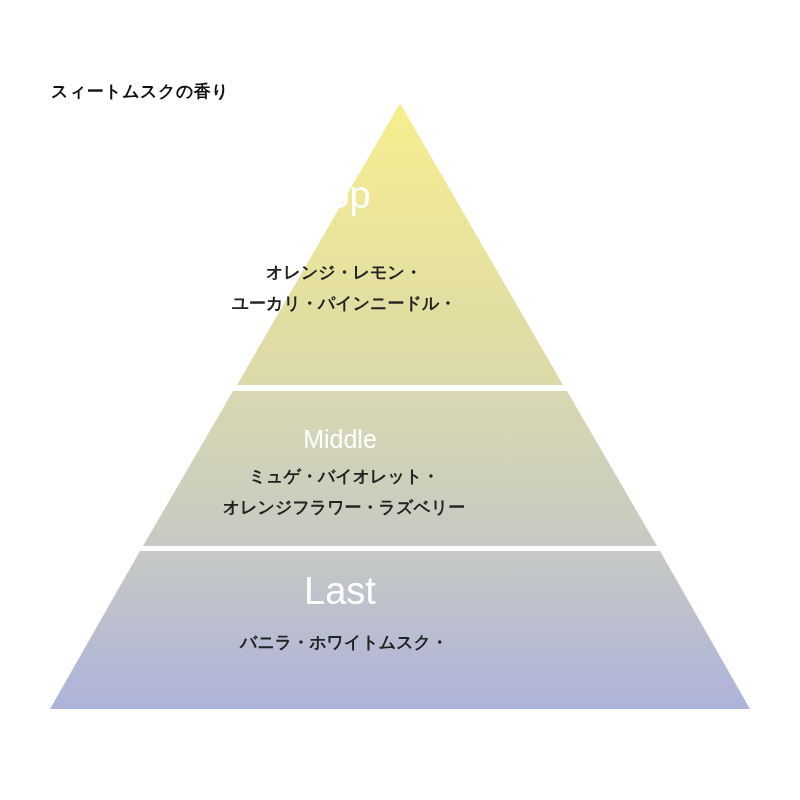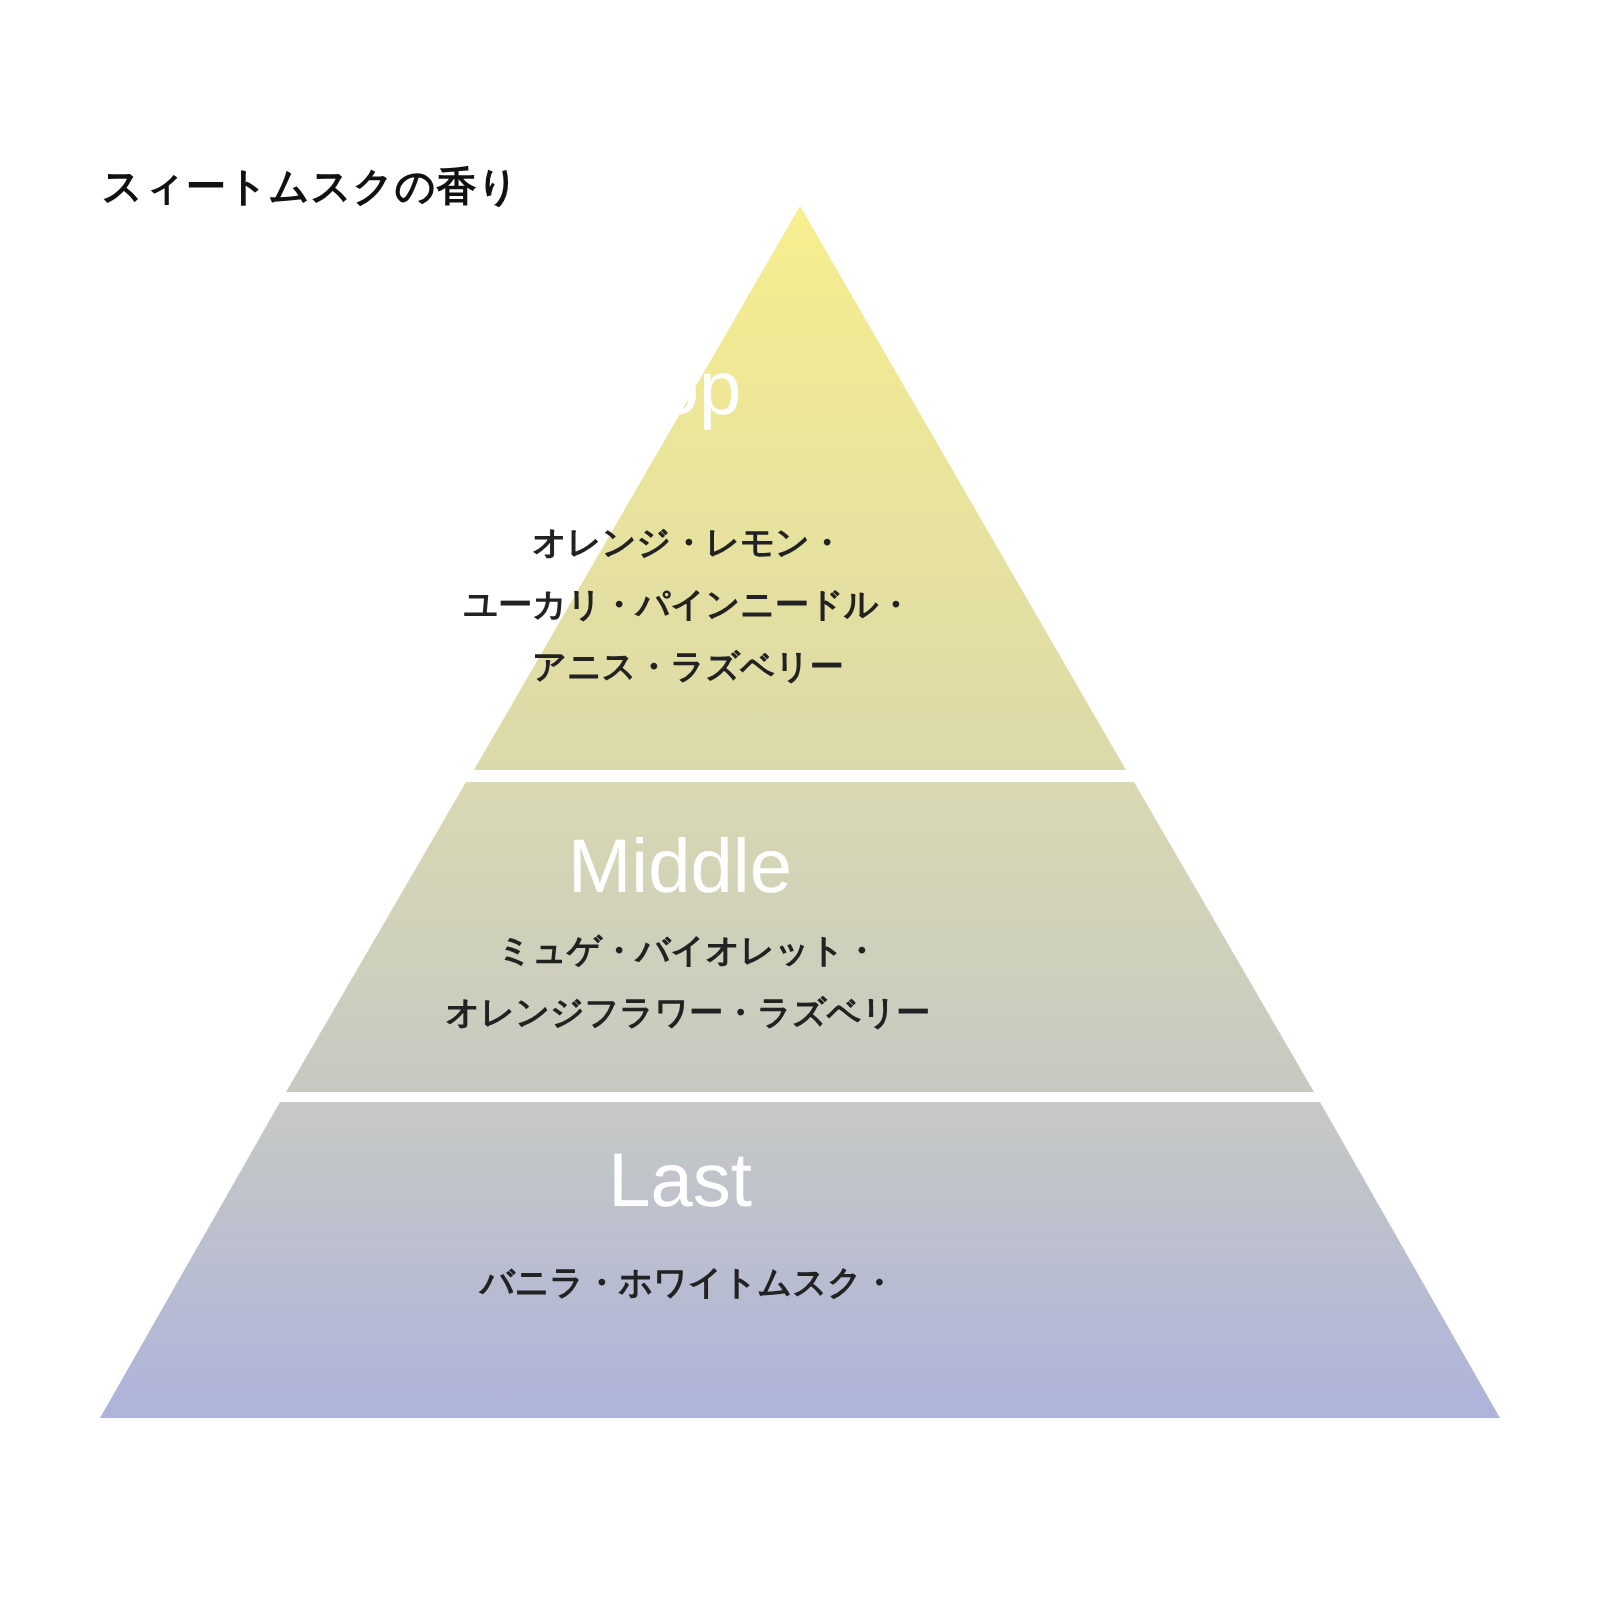--- a/index.html
+++ b/index.html
@@ -1,18 +1,18 @@
 <!DOCTYPE html>
 <html><head>
   <meta charset="utf-8">
   <style>
     html, body { margin: 0; padding: 0; background: #ffffff; }
     body { width: 800px; height: 800px; position: relative; overflow: hidden;
            font-family: "DejaVu Sans", "Liberation Sans", sans-serif; }
-    .title { position: absolute; left: 51px; top: 80px; font-size: 20px; font-weight: bold;
+    .title { position: absolute; left: 51px; top: 80px; font-size: 17px; font-weight: bold;
              color: #111111; letter-spacing: 0.5px; }
     svg.pyr { position: absolute; left: 0; top: 0; }
     .tier-label { position: absolute; left: 0; width: 680px; text-align: center; color: #ffffff;
                   font-family: "Liberation Sans", "DejaVu Sans", sans-serif; font-weight: normal; }
     .notes { position: absolute; left: 0; width: 688px; text-align: center; color: #222222;
              font-size: 17px; font-weight: bold; line-height: 31px; }
     .notes div { white-space: nowrap; }
   </style>
 </head>
 <body>
@@ -37,24 +37,23 @@
 
   <polygon points="400,103 563,385 237,385" fill="url(#gTop)"></polygon>
   <polygon points="233,391 567,391 657,546 143,546" fill="url(#gMid)"></polygon>
   <polygon points="140,551 660,551 750,709 50,709" fill="url(#gLast)"></polygon>
 </svg>
 
 <div class="tier-label" style="top:174px;font-size:38px;">Top</div>
 <div class="notes" style="top:257px;">
   <div>オレンジ・レモン・</div>
   <div>ユーカリ・パインニードル・</div>
-  <div>アニス・ラズベリー</div>
 </div>
 
-<div class="tier-label" style="top:413px;font-size:38px;">Middle</div>
+<div class="tier-label" style="top:425px;font-size:25px;">Middle</div>
 <div class="notes" style="top:461px;">
   <div>ミュゲ・バイオレット・</div>
   <div>オレンジフラワー・ラズベリー</div>
 </div>
 
 <div class="tier-label" style="top:570px;font-size:38px;">Last</div>
 <div class="notes" style="top:627px;">
   <div>バニラ・ホワイトムスク・</div>
 </div>
 

